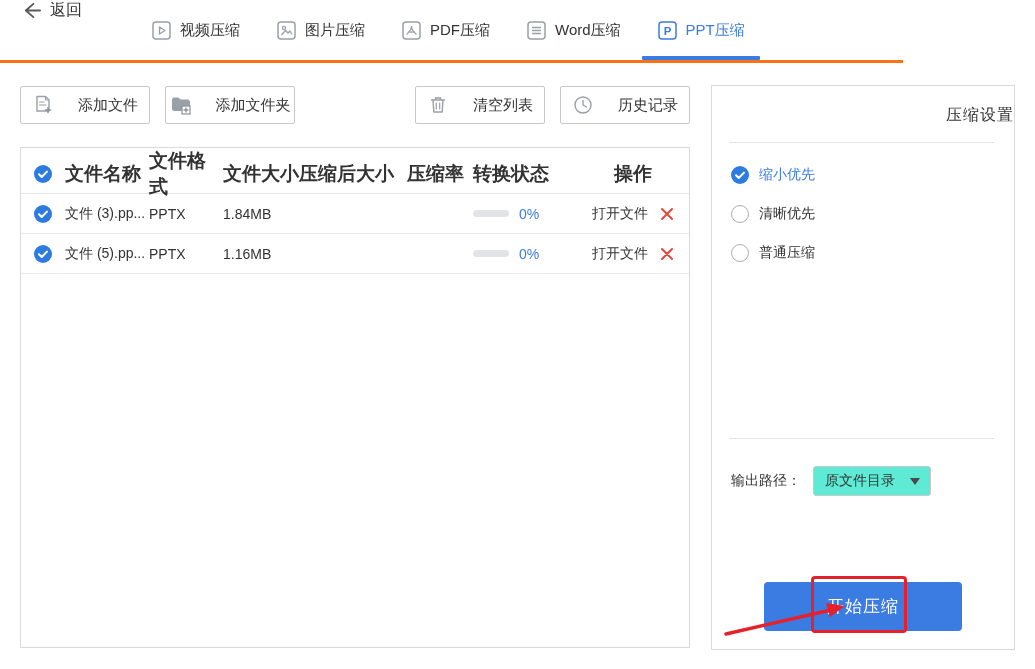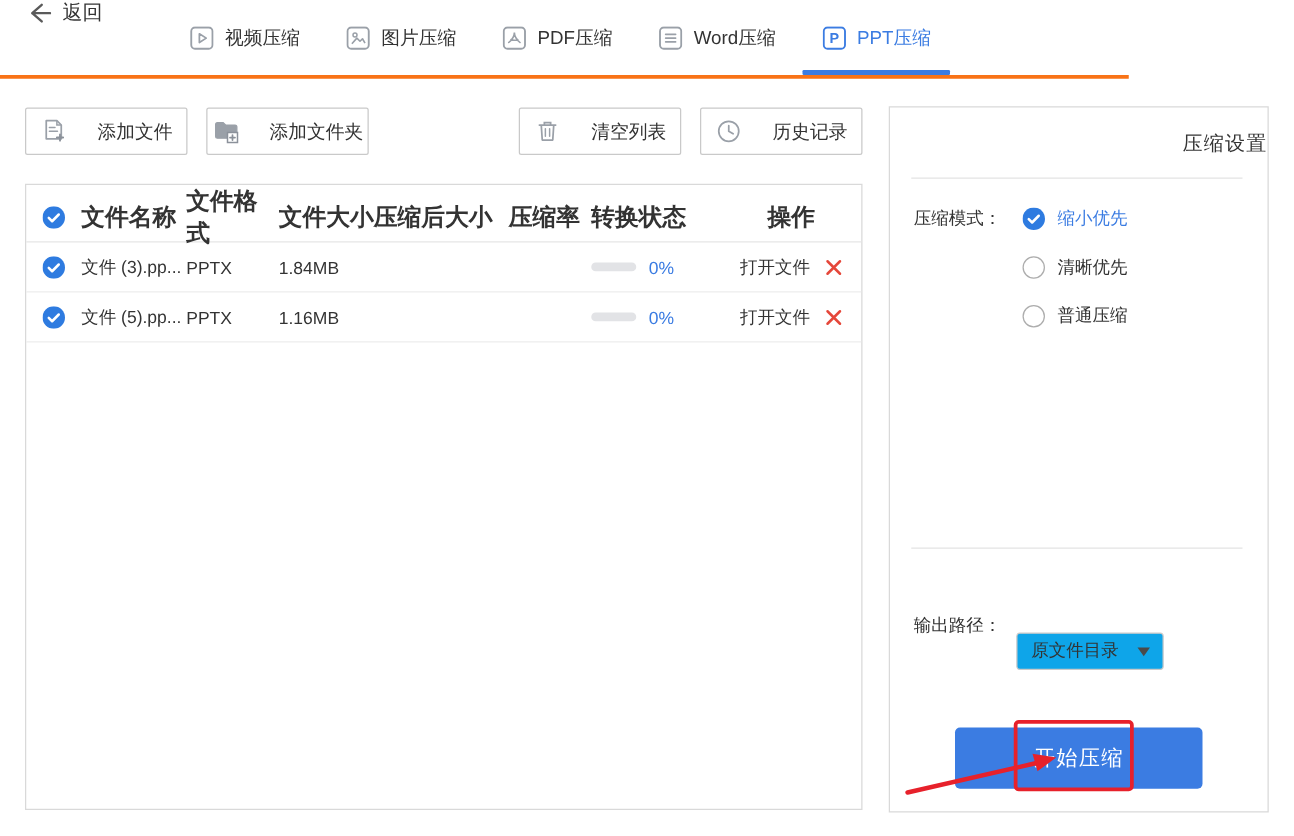--- a/index.html
+++ b/index.html
@@ -52,21 +52,21 @@
   .mode-label { width:87px; color:#333; }
   .mode-options { display:flex; flex-direction:column; }
   .mode-opt { display:flex; align-items:center; gap:10px; margin-bottom:21px; cursor:pointer; }
   .mode-opt .radio { width:18px; height:18px; border:1px solid #adadad; border-radius:50%; background:#fff; }
   .mode-opt.selected span.mlabel { color:#3b7ce2; }
   .divider2 { position:absolute; left:17px; right:20px; top:352px; border:none; border-top:1px solid #e3e3e3; }
   .out-row { position:absolute; left:19px; top:380px; display:flex; align-items:center; font-size:14px; }
   .out-label { width:82px; }
   .select { margin-left:0; width:118px; height:30px; border:1px solid #c9c9c9; border-radius:3px;
             display:flex; align-items:center; justify-content:space-between; padding:0 10px 0 11px;
-            font-size:14px; color:#333; cursor:pointer; background:#0ea5e9;margin-top:40px; }
+            font-size:14px; color:#333; cursor:pointer; background:#5eead4; }
   .caret { width:0; height:0; border-left:5px solid transparent; border-right:5px solid transparent; border-top:7px solid #4a4a4a; }
   .start-btn { position:absolute; left:52px; top:496px; width:198px; height:49px; background:#3b7ce2; border:none;
                border-radius:4px; color:#fff; font-size:17px; display:flex; align-items:center; justify-content:center;
                cursor:pointer; font-family:inherit; letter-spacing:1px; }
 
   
   .anno-rect { position:absolute; left:811px; top:576px; width:96px; height:57px;
                border:3px solid #e7212b; border-radius:4px; pointer-events:none; z-index:5; }
   .anno-arrow { position:absolute; left:712px; top:595px; width:140px; height:45px; pointer-events:none; z-index:6; }
 </style>
@@ -224,21 +224,20 @@
         </svg>
       </div>
     </div>
   </div>
 
   <div class="settings">
     <div class="settings-title">压缩设置</div>
     <hr class="divider">
 
     <div class="mode-block">
-      <div class="mode-label">压缩模式：</div>
       <div class="mode-options">
         <div class="mode-opt selected">
           <svg class="chk" viewBox="0 0 18 18">
             <circle cx="9" cy="9" r="9" fill="#2e7be0"></circle>
             <path d="M5 9.3 L7.7 12 L13 6.6" stroke="#fff" stroke-width="2" fill="none" stroke-linecap="round" stroke-linejoin="round"></path>
           </svg>
           <span class="mlabel">缩小优先</span>
         </div>
         <div class="mode-opt">
           <span class="radio"></span>

